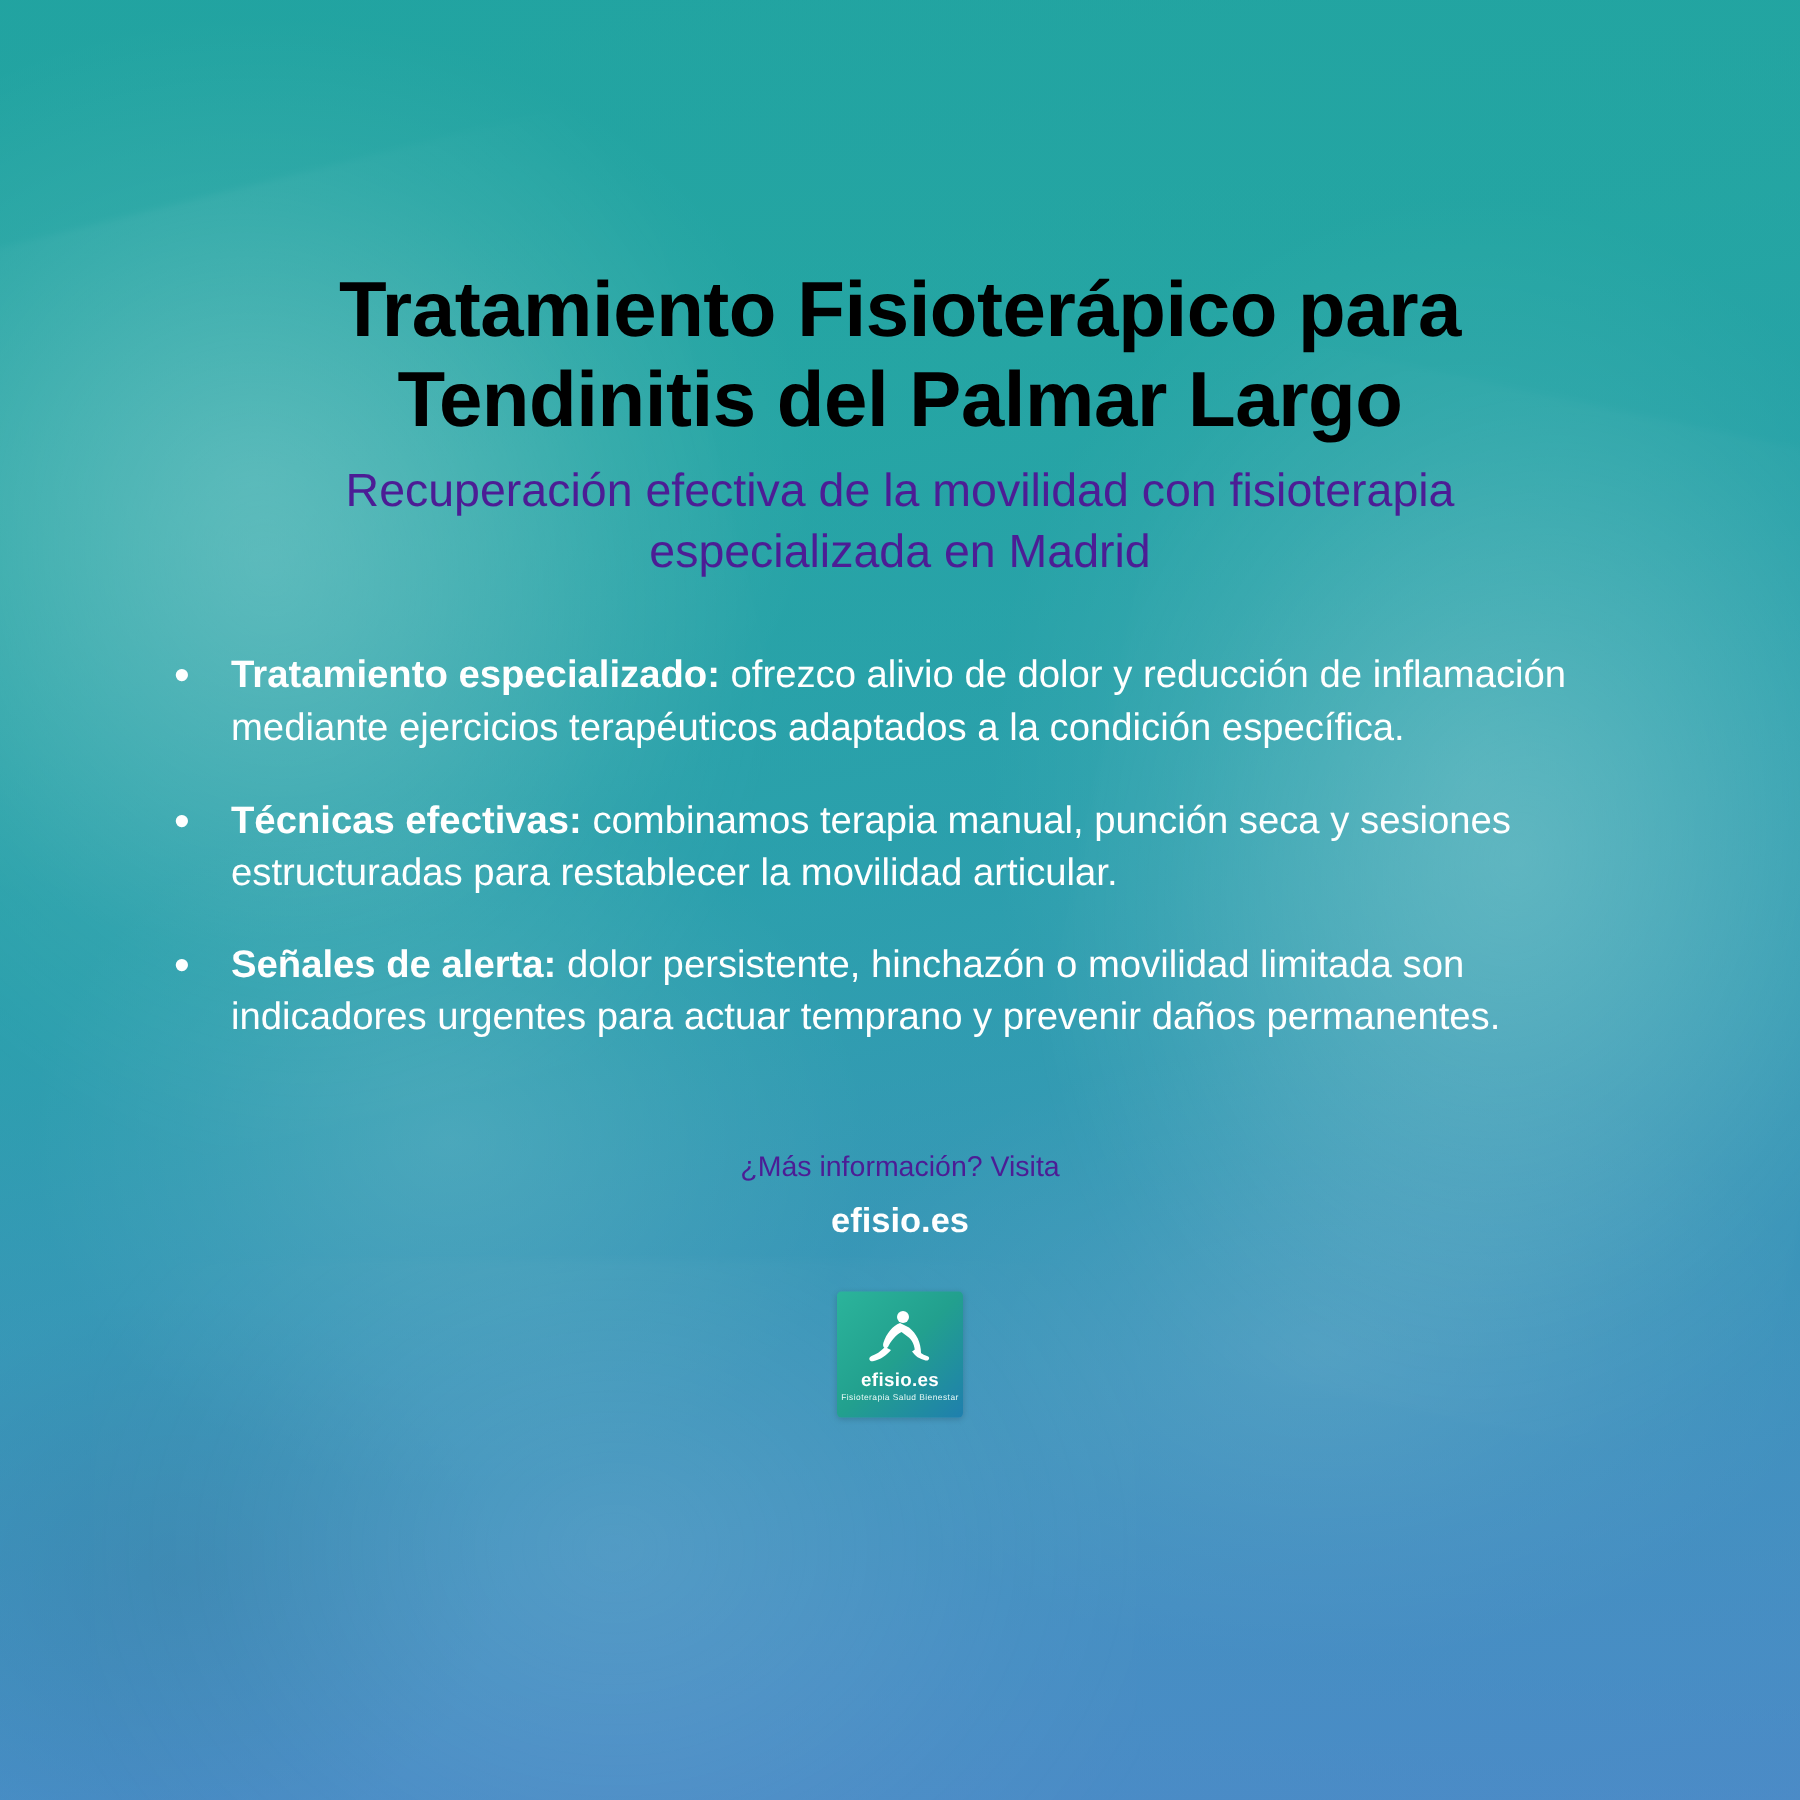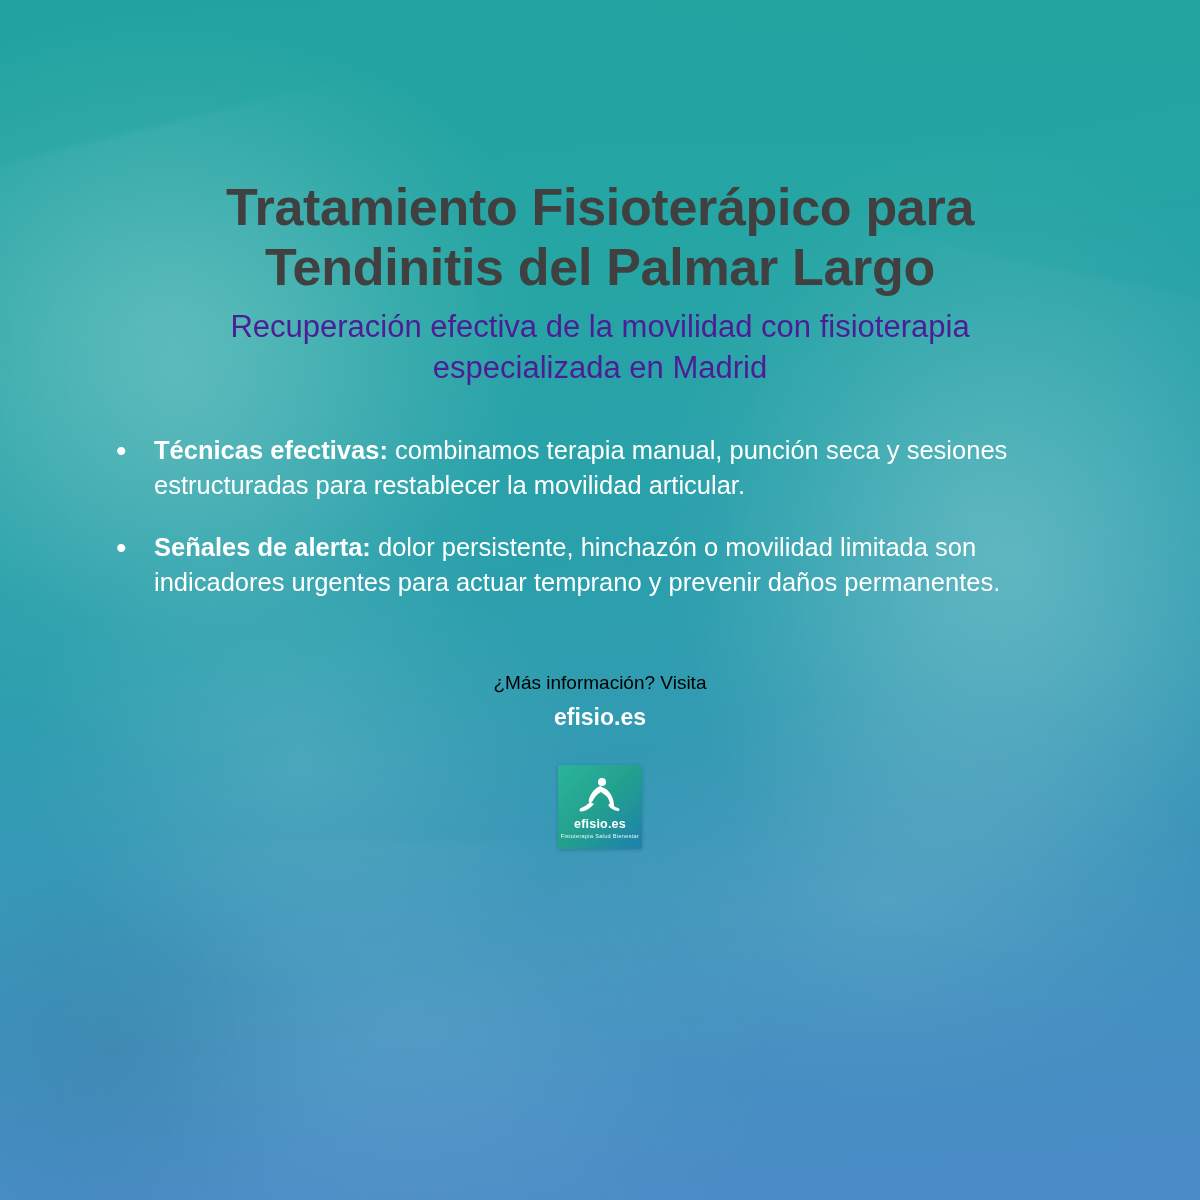--- a/index.html
+++ b/index.html
@@ -72,21 +72,21 @@
     padding: 0 70px;
     box-sizing: border-box;
   }
 
   .title {
     margin: 0;
     padding-top: 178px;
     font-size: 52px;
     line-height: 1.15;
     font-weight: bold;
-    color: #404040;
+    color: #000000;
     text-align: center;
     max-width: 900px;
     letter-spacing: -0.3px;
   }
 
   .subtitle {
     margin: 8px 0 0 0;
     font-size: 31px;
     line-height: 1.35;
     font-weight: normal;
@@ -122,21 +122,21 @@
   .bullet b {
     font-weight: bold;
   }
 
   .cta {
     margin-top: 46px;
     text-align: center;
   }
   .cta-line {
     font-size: 19px;
-    color: #000000;
+    color: #4c1d95;
     margin: 0;
   }
   .cta-domain {
     font-size: 23px;
     font-weight: bold;
     color: #ffffff;
     margin: 10px 0 0 0;
   }
 
   
@@ -183,20 +183,23 @@
   <div class="bg-soft-3"></div>
   <div class="bg-tint"></div>
 
   <div class="content">
 
     <h1 class="title">Tratamiento Fisioterápico para Tendinitis del Palmar Largo</h1>
     <h2 class="subtitle">Recuperación efectiva de la movilidad con fisioterapia especializada en Madrid</h2>
 
     <ul class="bullets">
       <li class="bullet">
+        <b>Tratamiento especializado:</b><span> ofrezco alivio de dolor y reducción de inflamación mediante ejercicios terapéuticos adaptados a la condición específica.</span>
+      </li>
+      <li class="bullet">
         <b>Técnicas efectivas:</b><span> combinamos terapia manual, punción seca y sesiones estructuradas para restablecer la movilidad articular.</span>
       </li>
       <li class="bullet">
         <b>Señales de alerta:</b><span> dolor persistente, hinchazón o movilidad limitada son indicadores urgentes para actuar temprano y prevenir daños permanentes.</span>
       </li>
     </ul>
 
     <div class="cta">
       <p class="cta-line">¿Más información? Visita</p>
       <p class="cta-domain">efisio.es</p>

